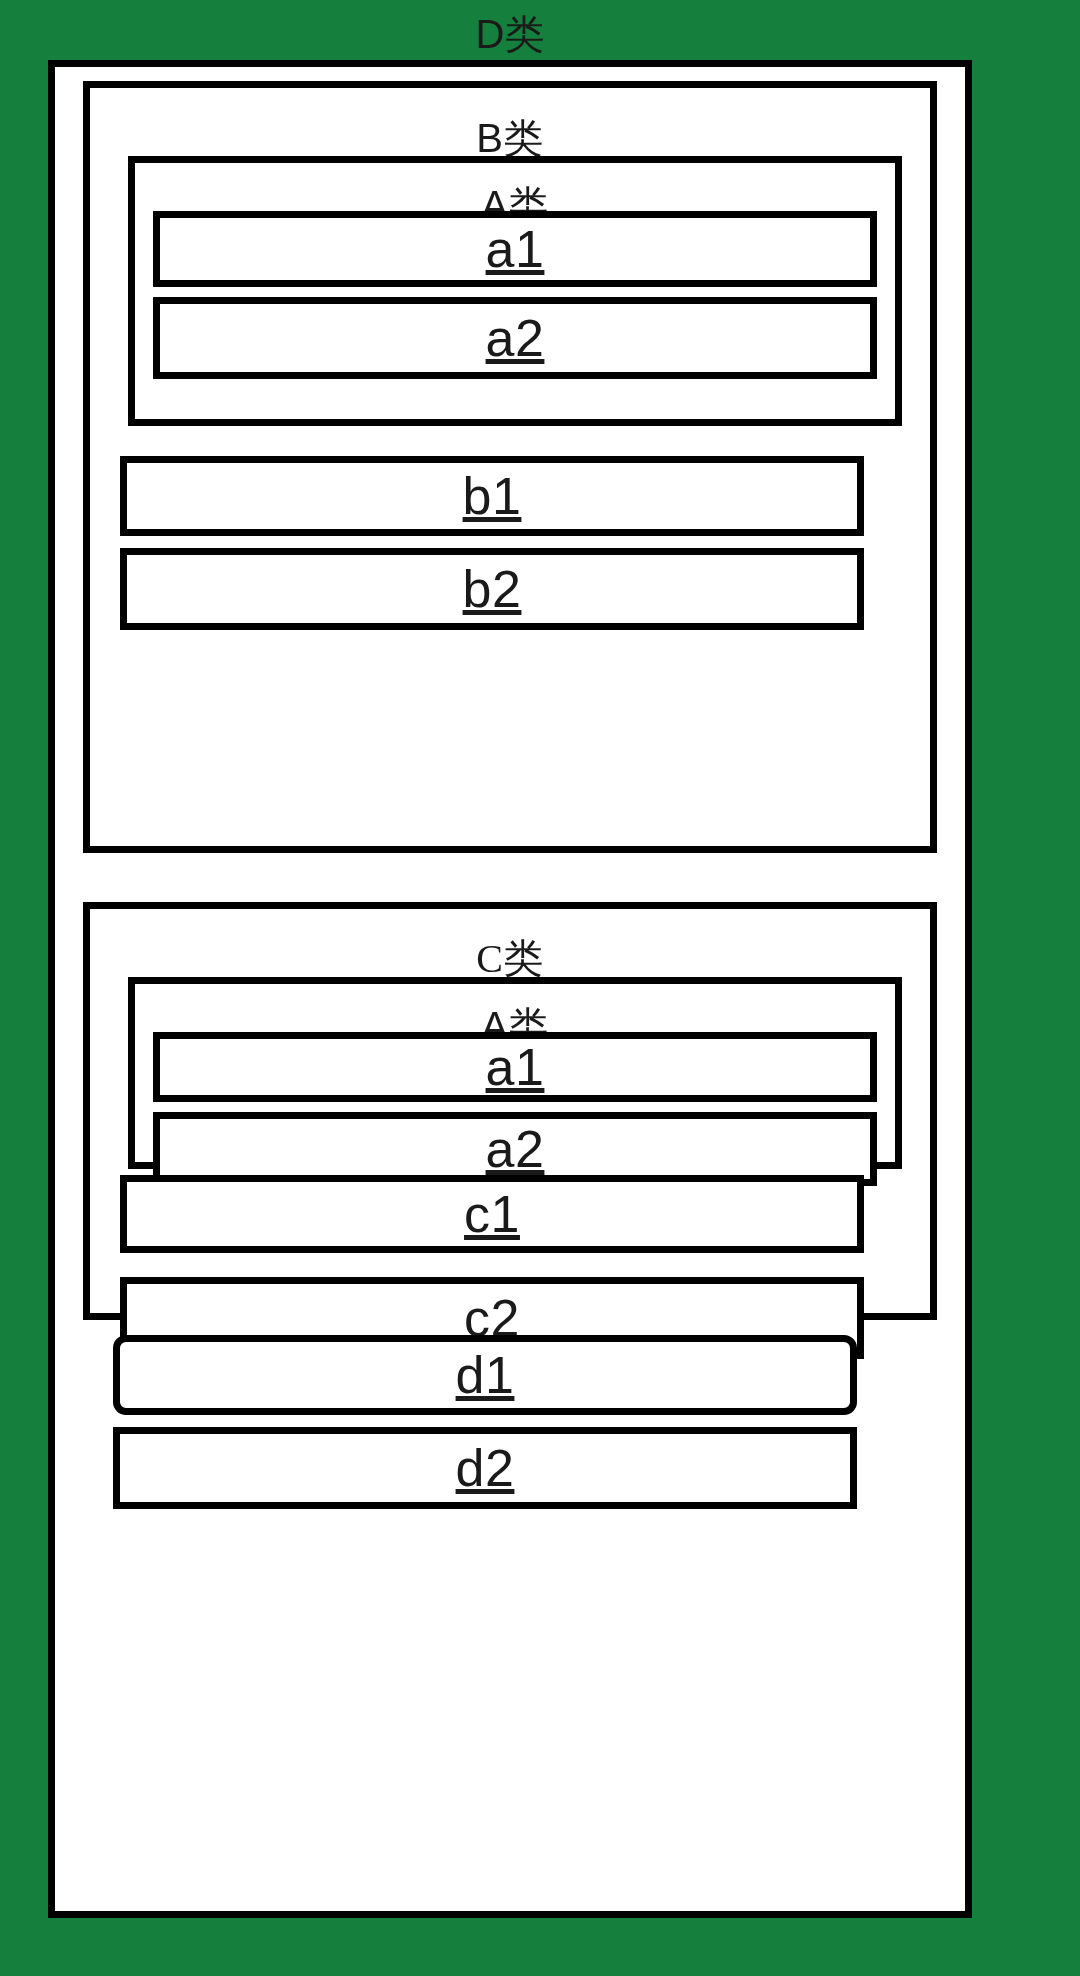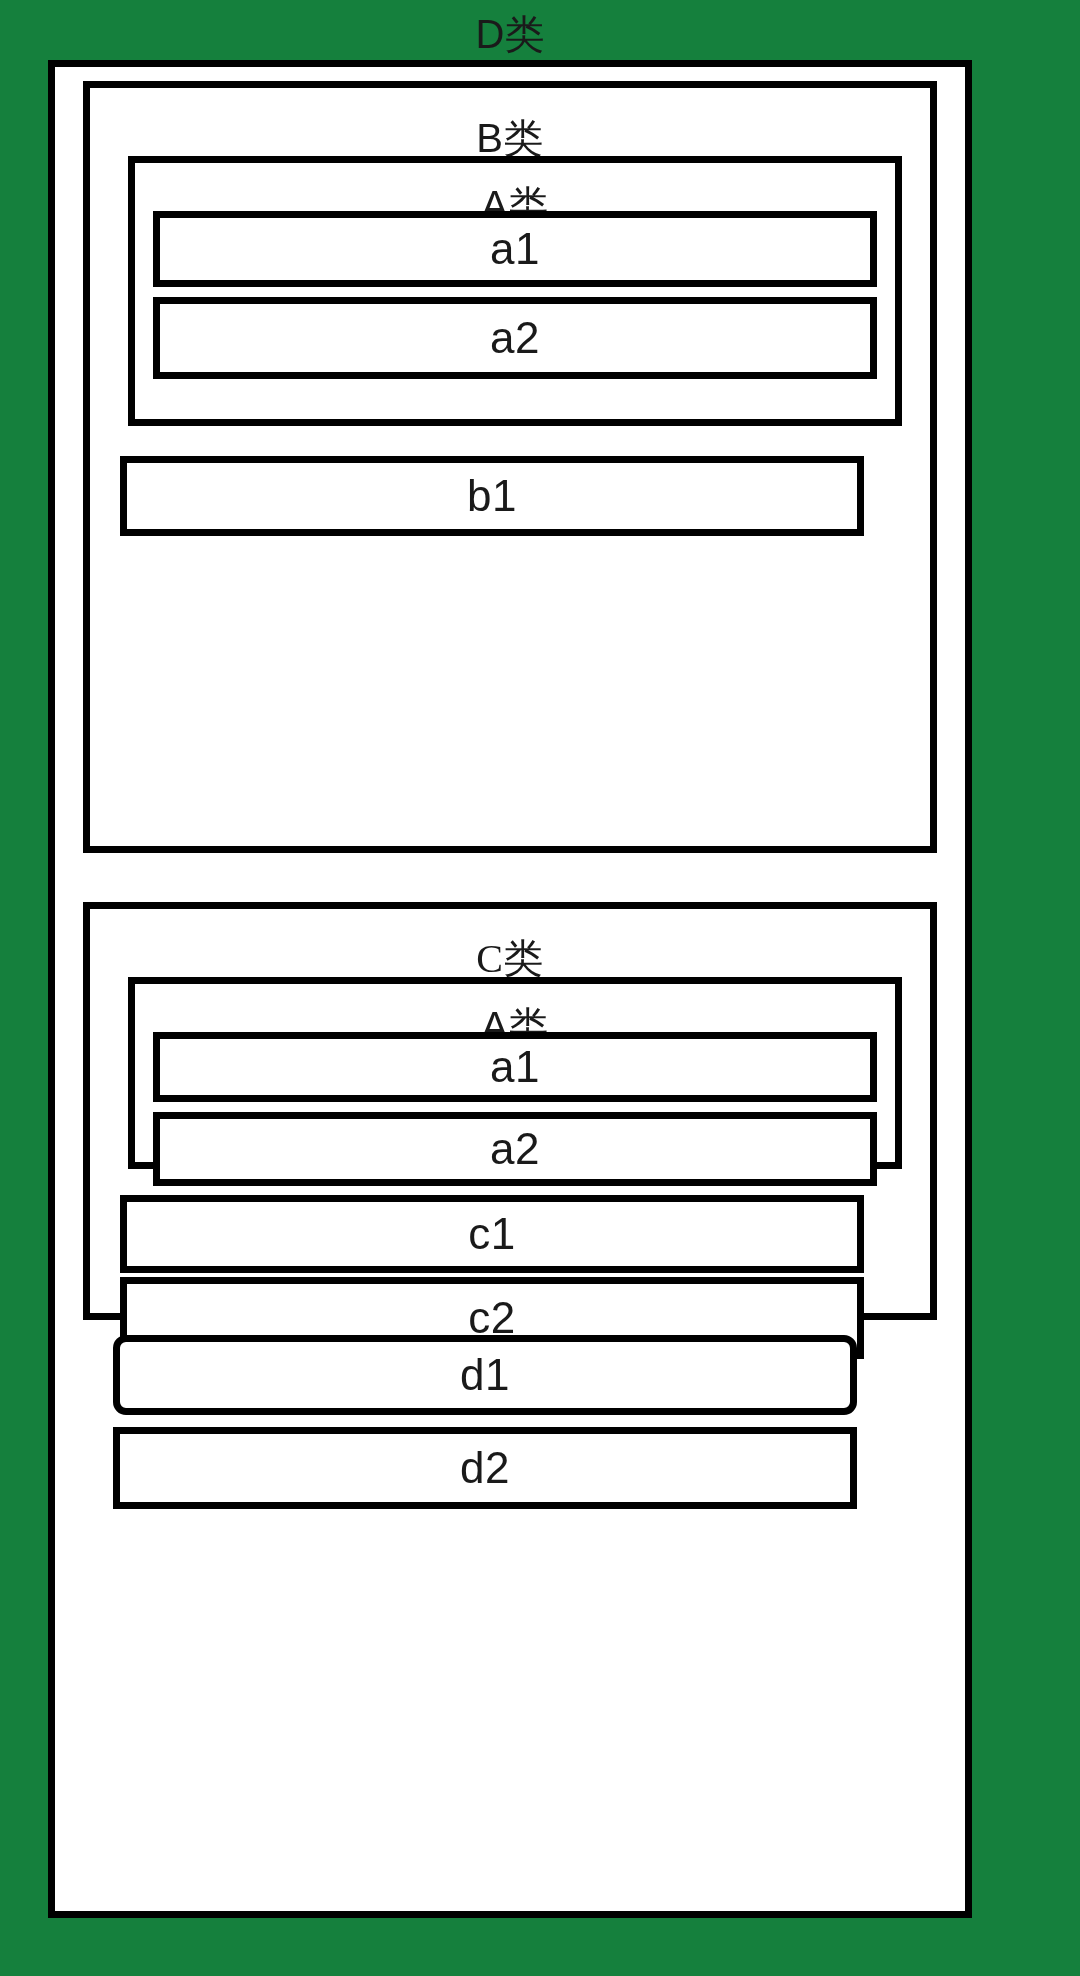--- a/index.html
+++ b/index.html
@@ -49,24 +49,25 @@
     pointer-events: none;
   }
 
   
   .leaf {
     display: flex;
     align-items: center;
     justify-content: center;
   }
   .leaf > span {
-    font-size: 44px;
+    font-size: 52px;
     line-height: 1;
     color: #1a1a1a;
     letter-spacing: 0.5px;
+    text-decoration: underline;
   }
 
   
   .title-label {
     position: absolute;
     text-align: center;
     font-size: 40px;
     line-height: 1;
     color: #1a1a1a;
     white-space: nowrap;
@@ -95,40 +96,43 @@
 
         <div class="box leaf" style="left:18px; top:134px; width:724px; height:82px;">
           <span>a2</span>
         </div>
       </div>
 
       <div class="box leaf" style="left:30px; top:368px; width:744px; height:80px;">
         <span>b1</span>
       </div>
 
+      <div class="box leaf" style="left:30px; top:460px; width:744px; height:82px;">
+        <span>b2</span>
+      </div>
     </div>
 
     <div class="box lvl-mid" style="left:28px; top:835px; width:854px; height:418px;">
 
       <div class="class-label" style="top:30px;font-family:Liberation Serif, serif;">C类</div>
 
       <div class="box lvl-inner" style="left:38px; top:68px; width:774px; height:192px;">
 
         <div class="class-label" style="top:22px;">A类</div>
 
         <div class="box leaf" style="left:18px; top:48px; width:724px; height:70px;">
           <span>a1</span>
         </div>
 
         <div class="box leaf" style="left:18px; top:128px; width:724px; height:74px;">
           <span>a2</span>
         </div>
       </div>
 
-      <div class="box leaf" style="left:30px; top:286px; width:744px; height:78px;">
+      <div class="box leaf" style="left:30px; top:266px; width:744px; height:78px;">
         <span>c1</span>
       </div>
 
       <div class="box leaf" style="left:30px; top:368px; width:744px; height:82px;">
         <span>c2</span>
       </div>
     </div>
 
     <div class="box leaf" style="left:58px; top:1268px; width:744px; height:80px;border-radius:13px;">
       <span>d1</span>

